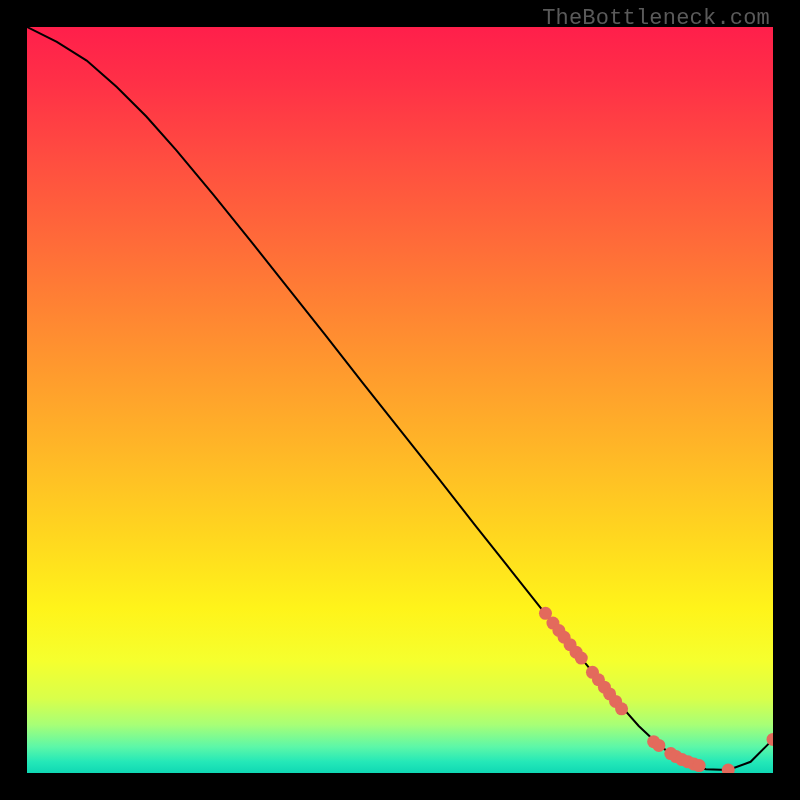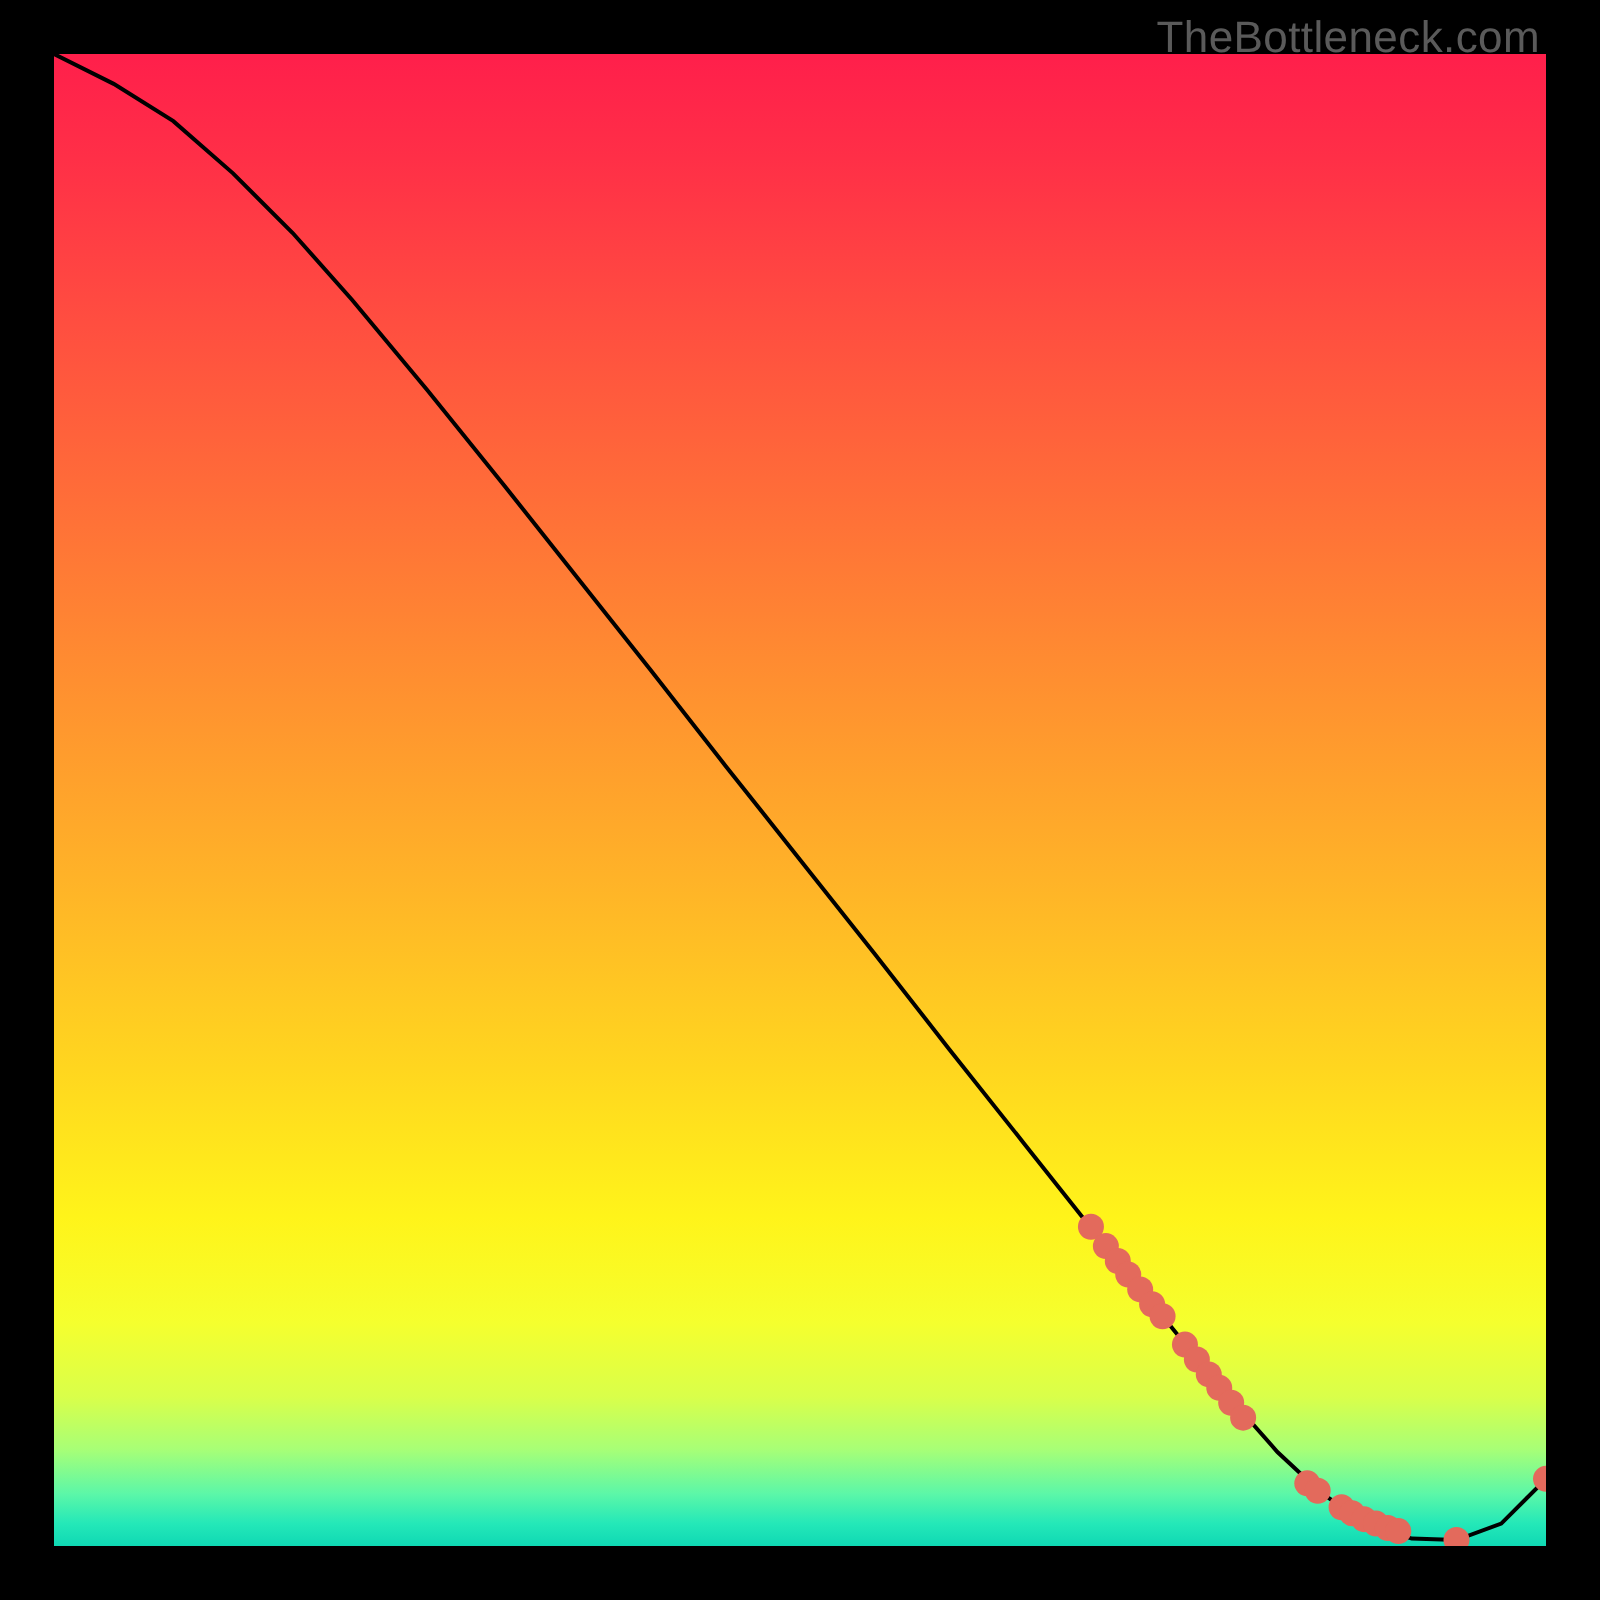--- a/index.html
+++ b/index.html
@@ -9,20 +9,21 @@
     height: 800px;
     background: #000;
     overflow: hidden;
     font-family: Arial, Helvetica, sans-serif;
   }
   .stage {
     position: relative;
     width: 800px;
     height: 656px;
     background: #000;
+    font-family: Liberation Mono, monospace;
   }
   .plot {
     position: absolute;
     left: 27px;
     top: 27px;
     width: 746px;
     height: 746px;
   }
   .watermark {
     position: absolute;

